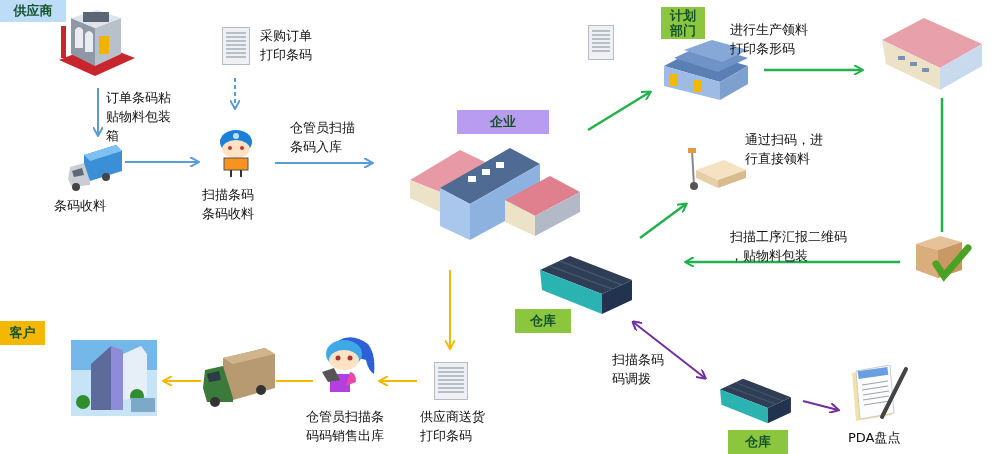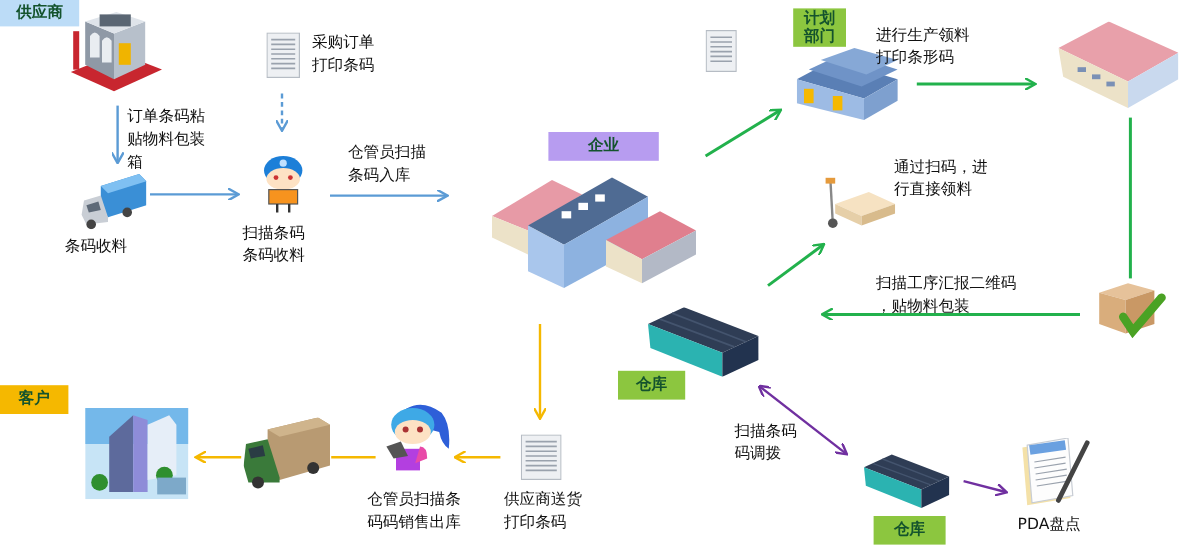--- a/index.html
+++ b/index.html
@@ -52,21 +52,21 @@
   <line x1="633" y1="322" x2="705" y2="378" stroke="#7030a0" stroke-width="2" marker-start="url(#mPurpleS)" marker-end="url(#mPurple)"></line>
   <line x1="803" y1="401" x2="838" y2="410" stroke="#7030a0" stroke-width="2" marker-end="url(#mPurple)"></line>
 </svg>
 
 <div class="abs tag" style="left:0;top:0;width:66px;height:22px;line-height:22px;background:#bcdcf7;">供应商</div>
 <div class="abs tag" style="left:457px;top:110px;width:92px;height:24px;line-height:24px;background:#b79cf0;">企业</div>
 <div class="abs tag" style="left:661px;top:7px;width:44px;height:32px;line-height:15px;padding-top:1px;background:#8cc63f;white-space:pre-line;">计划
 部门</div>
 <div class="abs tag" style="left:515px;top:309px;width:56px;height:24px;line-height:24px;background:#8cc63f;">仓库</div>
 <div class="abs tag" style="left:728px;top:430px;width:60px;height:24px;line-height:24px;background:#8cc63f;">仓库</div>
-<div class="abs tag" style="left:0;top:321px;width:57px;height:24px;line-height:24px;background:#f5b800;">客户</div>
+<div class="abs tag" style="left:0;top:321px;width:45px;height:24px;line-height:24px;background:#f5b800;">客户</div>
 
 <svg class="icon" style="left:55px;top:10px" width="82" height="68" viewBox="0 0 82 68">
   <polygon points="4,50 40,66 80,48 44,34" fill="#c8262f"></polygon>
   <polygon points="16,44 40,56 40,18 16,8" fill="#8f99a6"></polygon>
   <polygon points="40,56 66,44 66,8 40,18" fill="#b7c0cb"></polygon>
   <polygon points="16,8 40,18 66,8 42,0" fill="#dfe4ea"></polygon>
   <rect x="28" y="2" width="26" height="10" fill="#5a6673"></rect>
   <rect x="6" y="16" width="5" height="32" fill="#c8262f"></rect>
   <rect x="44" y="26" width="10" height="18" fill="#f0b400"></rect>
   <path d="M20,20 q4,-6 8,0 v18 h-8z M30,24 q4,-6 8,0 v18 h-8z" fill="#e9edf1"></path>

